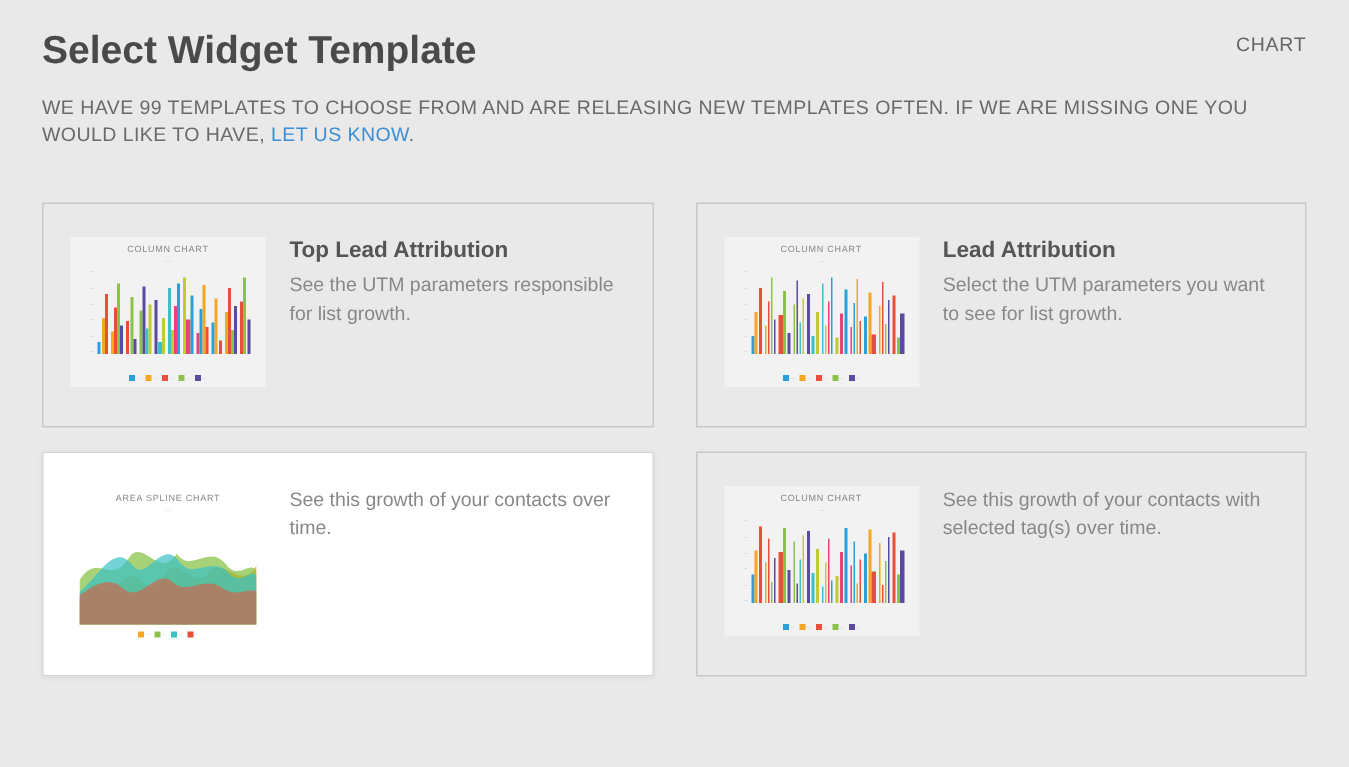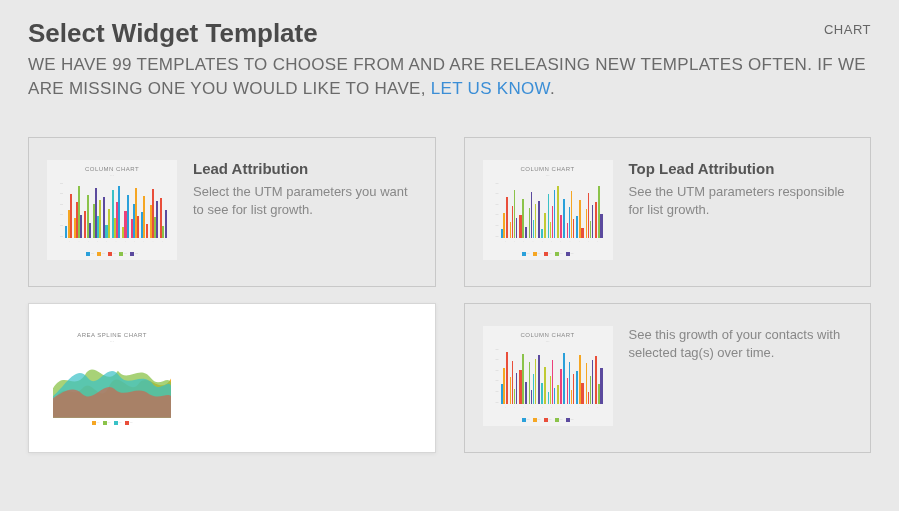--- a/index.html
+++ b/index.html
@@ -23,24 +23,24 @@
     letter-spacing: 0.5px;
     color: #666;
     cursor: pointer;
     background: none;
     border: none;
   }
   .title {
     font-size: 26px;
     font-weight: 600;
     color: #4a4a4a;
-    margin-bottom: 4px;
+    margin-bottom: 14px;
   }
   .subtitle {
-    font-size: 17px;
+    font-size: 13px;
     letter-spacing: 0.3px;
     color: #6a6a6a;
     line-height: 1.4;
     margin-bottom: 14px;
   }
   .subtitle .link {
     color: #3b8ed6;
     cursor: pointer;
   }
   .controls {
@@ -221,78 +221,78 @@
   </div>
 
   <div class="grid" id="grid">
       <div class="card">
         <div class="thumb">
           <div class="thumb-title">COLUMN CHART</div>
           <div class="thumb-sub">···</div>
           <div class="thumb-chart">
             <div class="bars">
               <div class="bar-group">
-                <div class="bar" style="height: 22%; background: rgb(42, 160, 218);"></div>
-                <div class="bar" style="height: 51%; background: rgb(245, 166, 35);"></div>
-                <div class="bar" style="height: 80%; background: rgb(233, 78, 58);"></div>
-              </div>
-              <div class="bar-group">
-                <div class="bar" style="height: 35%; background: rgb(245, 166, 35);"></div>
-                <div class="bar" style="height: 64%; background: rgb(233, 78, 58);"></div>
-                <div class="bar" style="height: 93%; background: rgb(139, 195, 74);"></div>
-                <div class="bar" style="height: 42%; background: rgb(91, 74, 158);"></div>
-              </div>
-              <div class="bar-group">
-                <div class="bar" style="height: 48%; background: rgb(233, 78, 58);"></div>
-                <div class="bar" style="height: 77%; background: rgb(139, 195, 74);"></div>
-                <div class="bar" style="height: 26%; background: rgb(91, 74, 158);"></div>
-              </div>
-              <div class="bar-group">
-                <div class="bar" style="height: 61%; background: rgb(139, 195, 74);"></div>
-                <div class="bar" style="height: 90%; background: rgb(91, 74, 158);"></div>
-                <div class="bar" style="height: 39%; background: rgb(57, 193, 198);"></div>
-                <div class="bar" style="height: 68%; background: rgb(192, 202, 51);"></div>
-              </div>
-              <div class="bar-group">
-                <div class="bar" style="height: 74%; background: rgb(91, 74, 158);"></div>
-                <div class="bar" style="height: 23%; background: rgb(57, 193, 198);"></div>
-                <div class="bar" style="height: 52%; background: rgb(192, 202, 51);"></div>
-              </div>
-              <div class="bar-group">
-                <div class="bar" style="height: 87%; background: rgb(57, 193, 198);"></div>
-                <div class="bar" style="height: 36%; background: rgb(192, 202, 51);"></div>
-                <div class="bar" style="height: 65%; background: rgb(236, 64, 122);"></div>
-                <div class="bar" style="height: 94%; background: rgb(42, 160, 218);"></div>
-              </div>
-              <div class="bar-group">
-                <div class="bar" style="height: 20%; background: rgb(192, 202, 51);"></div>
-                <div class="bar" style="height: 49%; background: rgb(236, 64, 122);"></div>
-                <div class="bar" style="height: 78%; background: rgb(42, 160, 218);"></div>
-              </div>
-              <div class="bar-group">
-                <div class="bar" style="height: 33%; background: rgb(236, 64, 122);"></div>
-                <div class="bar" style="height: 62%; background: rgb(42, 160, 218);"></div>
-                <div class="bar" style="height: 91%; background: rgb(245, 166, 35);"></div>
-                <div class="bar" style="height: 40%; background: rgb(233, 78, 58);"></div>
-              </div>
-              <div class="bar-group">
-                <div class="bar" style="height: 46%; background: rgb(42, 160, 218);"></div>
-                <div class="bar" style="height: 75%; background: rgb(245, 166, 35);"></div>
-                <div class="bar" style="height: 24%; background: rgb(233, 78, 58);"></div>
-              </div>
-              <div class="bar-group">
-                <div class="bar" style="height: 59%; background: rgb(245, 166, 35);"></div>
-                <div class="bar" style="height: 88%; background: rgb(233, 78, 58);"></div>
-                <div class="bar" style="height: 37%; background: rgb(139, 195, 74);"></div>
-                <div class="bar" style="height: 66%; background: rgb(91, 74, 158);"></div>
-              </div>
-              <div class="bar-group">
-                <div class="bar" style="height: 72%; background: rgb(233, 78, 58);"></div>
-                <div class="bar" style="height: 21%; background: rgb(139, 195, 74);"></div>
-                <div class="bar" style="height: 50%; background: rgb(91, 74, 158);"></div>
+                <div class="bar" style="height: 15%; background: rgb(42, 160, 218);"></div>
+                <div class="bar" style="height: 44%; background: rgb(245, 166, 35);"></div>
+                <div class="bar" style="height: 73%; background: rgb(233, 78, 58);"></div>
+              </div>
+              <div class="bar-group">
+                <div class="bar" style="height: 28%; background: rgb(245, 166, 35);"></div>
+                <div class="bar" style="height: 57%; background: rgb(233, 78, 58);"></div>
+                <div class="bar" style="height: 86%; background: rgb(139, 195, 74);"></div>
+                <div class="bar" style="height: 35%; background: rgb(91, 74, 158);"></div>
+              </div>
+              <div class="bar-group">
+                <div class="bar" style="height: 41%; background: rgb(233, 78, 58);"></div>
+                <div class="bar" style="height: 70%; background: rgb(139, 195, 74);"></div>
+                <div class="bar" style="height: 19%; background: rgb(91, 74, 158);"></div>
+              </div>
+              <div class="bar-group">
+                <div class="bar" style="height: 54%; background: rgb(139, 195, 74);"></div>
+                <div class="bar" style="height: 83%; background: rgb(91, 74, 158);"></div>
+                <div class="bar" style="height: 32%; background: rgb(57, 193, 198);"></div>
+                <div class="bar" style="height: 61%; background: rgb(192, 202, 51);"></div>
+              </div>
+              <div class="bar-group">
+                <div class="bar" style="height: 67%; background: rgb(91, 74, 158);"></div>
+                <div class="bar" style="height: 16%; background: rgb(57, 193, 198);"></div>
+                <div class="bar" style="height: 45%; background: rgb(192, 202, 51);"></div>
+              </div>
+              <div class="bar-group">
+                <div class="bar" style="height: 80%; background: rgb(57, 193, 198);"></div>
+                <div class="bar" style="height: 29%; background: rgb(192, 202, 51);"></div>
+                <div class="bar" style="height: 58%; background: rgb(236, 64, 122);"></div>
+                <div class="bar" style="height: 87%; background: rgb(42, 160, 218);"></div>
+              </div>
+              <div class="bar-group">
+                <div class="bar" style="height: 93%; background: rgb(192, 202, 51);"></div>
+                <div class="bar" style="height: 42%; background: rgb(236, 64, 122);"></div>
+                <div class="bar" style="height: 71%; background: rgb(42, 160, 218);"></div>
+              </div>
+              <div class="bar-group">
+                <div class="bar" style="height: 26%; background: rgb(236, 64, 122);"></div>
+                <div class="bar" style="height: 55%; background: rgb(42, 160, 218);"></div>
+                <div class="bar" style="height: 84%; background: rgb(245, 166, 35);"></div>
+                <div class="bar" style="height: 33%; background: rgb(233, 78, 58);"></div>
+              </div>
+              <div class="bar-group">
+                <div class="bar" style="height: 39%; background: rgb(42, 160, 218);"></div>
+                <div class="bar" style="height: 68%; background: rgb(245, 166, 35);"></div>
+                <div class="bar" style="height: 17%; background: rgb(233, 78, 58);"></div>
+              </div>
+              <div class="bar-group">
+                <div class="bar" style="height: 52%; background: rgb(245, 166, 35);"></div>
+                <div class="bar" style="height: 81%; background: rgb(233, 78, 58);"></div>
+                <div class="bar" style="height: 30%; background: rgb(139, 195, 74);"></div>
+                <div class="bar" style="height: 59%; background: rgb(91, 74, 158);"></div>
+              </div>
+              <div class="bar-group">
+                <div class="bar" style="height: 65%; background: rgb(233, 78, 58);"></div>
+                <div class="bar" style="height: 94%; background: rgb(139, 195, 74);"></div>
+                <div class="bar" style="height: 43%; background: rgb(91, 74, 158);"></div>
               </div>
             </div>
             <div class="axis-y">
               <span>—</span>
               <span>—</span>
               <span>—</span>
               <span>—</span>
               <span>—</span>
               <span>—</span>
             </div>
@@ -327,89 +327,89 @@
               <div class="lg-sw" style="background: rgb(139, 195, 74);"></div>
               <div class="lg-tx">···</div>
             </div>
             <div class="lg">
               <div class="lg-sw" style="background: rgb(91, 74, 158);"></div>
               <div class="lg-tx">···</div>
             </div>
           </div>
         </div>
         <div class="card-body">
-          <div class="card-title">Lead Attribution</div>
-          <div class="card-desc">Select the UTM parameters you want to see for list growth.</div>
+          <div class="card-title">Top Lead Attribution</div>
+          <div class="card-desc">See the UTM parameters responsible for list growth.</div>
         </div>
       </div>
       <div class="card">
         <div class="thumb">
           <div class="thumb-title">COLUMN CHART</div>
           <div class="thumb-sub">···</div>
           <div class="thumb-chart">
             <div class="bars">
               <div class="bar-group">
-                <div class="bar" style="height: 15%; background: rgb(42, 160, 218);"></div>
-                <div class="bar" style="height: 44%; background: rgb(245, 166, 35);"></div>
-                <div class="bar" style="height: 73%; background: rgb(233, 78, 58);"></div>
-              </div>
-              <div class="bar-group">
-                <div class="bar" style="height: 28%; background: rgb(245, 166, 35);"></div>
-                <div class="bar" style="height: 57%; background: rgb(233, 78, 58);"></div>
-                <div class="bar" style="height: 86%; background: rgb(139, 195, 74);"></div>
-                <div class="bar" style="height: 35%; background: rgb(91, 74, 158);"></div>
-              </div>
-              <div class="bar-group">
-                <div class="bar" style="height: 41%; background: rgb(233, 78, 58);"></div>
-                <div class="bar" style="height: 70%; background: rgb(139, 195, 74);"></div>
-                <div class="bar" style="height: 19%; background: rgb(91, 74, 158);"></div>
-              </div>
-              <div class="bar-group">
-                <div class="bar" style="height: 54%; background: rgb(139, 195, 74);"></div>
-                <div class="bar" style="height: 83%; background: rgb(91, 74, 158);"></div>
-                <div class="bar" style="height: 32%; background: rgb(57, 193, 198);"></div>
-                <div class="bar" style="height: 61%; background: rgb(192, 202, 51);"></div>
-              </div>
-              <div class="bar-group">
-                <div class="bar" style="height: 67%; background: rgb(91, 74, 158);"></div>
-                <div class="bar" style="height: 16%; background: rgb(57, 193, 198);"></div>
-                <div class="bar" style="height: 45%; background: rgb(192, 202, 51);"></div>
-              </div>
-              <div class="bar-group">
-                <div class="bar" style="height: 80%; background: rgb(57, 193, 198);"></div>
-                <div class="bar" style="height: 29%; background: rgb(192, 202, 51);"></div>
-                <div class="bar" style="height: 58%; background: rgb(236, 64, 122);"></div>
-                <div class="bar" style="height: 87%; background: rgb(42, 160, 218);"></div>
-              </div>
-              <div class="bar-group">
-                <div class="bar" style="height: 93%; background: rgb(192, 202, 51);"></div>
-                <div class="bar" style="height: 42%; background: rgb(236, 64, 122);"></div>
-                <div class="bar" style="height: 71%; background: rgb(42, 160, 218);"></div>
-              </div>
-              <div class="bar-group">
-                <div class="bar" style="height: 26%; background: rgb(236, 64, 122);"></div>
-                <div class="bar" style="height: 55%; background: rgb(42, 160, 218);"></div>
-                <div class="bar" style="height: 84%; background: rgb(245, 166, 35);"></div>
-                <div class="bar" style="height: 33%; background: rgb(233, 78, 58);"></div>
-              </div>
-              <div class="bar-group">
-                <div class="bar" style="height: 39%; background: rgb(42, 160, 218);"></div>
-                <div class="bar" style="height: 68%; background: rgb(245, 166, 35);"></div>
-                <div class="bar" style="height: 17%; background: rgb(233, 78, 58);"></div>
-              </div>
-              <div class="bar-group">
-                <div class="bar" style="height: 52%; background: rgb(245, 166, 35);"></div>
-                <div class="bar" style="height: 81%; background: rgb(233, 78, 58);"></div>
-                <div class="bar" style="height: 30%; background: rgb(139, 195, 74);"></div>
-                <div class="bar" style="height: 59%; background: rgb(91, 74, 158);"></div>
-              </div>
-              <div class="bar-group">
-                <div class="bar" style="height: 65%; background: rgb(233, 78, 58);"></div>
-                <div class="bar" style="height: 94%; background: rgb(139, 195, 74);"></div>
-                <div class="bar" style="height: 43%; background: rgb(91, 74, 158);"></div>
+                <div class="bar" style="height: 22%; background: rgb(42, 160, 218);"></div>
+                <div class="bar" style="height: 51%; background: rgb(245, 166, 35);"></div>
+                <div class="bar" style="height: 80%; background: rgb(233, 78, 58);"></div>
+              </div>
+              <div class="bar-group">
+                <div class="bar" style="height: 35%; background: rgb(245, 166, 35);"></div>
+                <div class="bar" style="height: 64%; background: rgb(233, 78, 58);"></div>
+                <div class="bar" style="height: 93%; background: rgb(139, 195, 74);"></div>
+                <div class="bar" style="height: 42%; background: rgb(91, 74, 158);"></div>
+              </div>
+              <div class="bar-group">
+                <div class="bar" style="height: 48%; background: rgb(233, 78, 58);"></div>
+                <div class="bar" style="height: 77%; background: rgb(139, 195, 74);"></div>
+                <div class="bar" style="height: 26%; background: rgb(91, 74, 158);"></div>
+              </div>
+              <div class="bar-group">
+                <div class="bar" style="height: 61%; background: rgb(139, 195, 74);"></div>
+                <div class="bar" style="height: 90%; background: rgb(91, 74, 158);"></div>
+                <div class="bar" style="height: 39%; background: rgb(57, 193, 198);"></div>
+                <div class="bar" style="height: 68%; background: rgb(192, 202, 51);"></div>
+              </div>
+              <div class="bar-group">
+                <div class="bar" style="height: 74%; background: rgb(91, 74, 158);"></div>
+                <div class="bar" style="height: 23%; background: rgb(57, 193, 198);"></div>
+                <div class="bar" style="height: 52%; background: rgb(192, 202, 51);"></div>
+              </div>
+              <div class="bar-group">
+                <div class="bar" style="height: 87%; background: rgb(57, 193, 198);"></div>
+                <div class="bar" style="height: 36%; background: rgb(192, 202, 51);"></div>
+                <div class="bar" style="height: 65%; background: rgb(236, 64, 122);"></div>
+                <div class="bar" style="height: 94%; background: rgb(42, 160, 218);"></div>
+              </div>
+              <div class="bar-group">
+                <div class="bar" style="height: 20%; background: rgb(192, 202, 51);"></div>
+                <div class="bar" style="height: 49%; background: rgb(236, 64, 122);"></div>
+                <div class="bar" style="height: 78%; background: rgb(42, 160, 218);"></div>
+              </div>
+              <div class="bar-group">
+                <div class="bar" style="height: 33%; background: rgb(236, 64, 122);"></div>
+                <div class="bar" style="height: 62%; background: rgb(42, 160, 218);"></div>
+                <div class="bar" style="height: 91%; background: rgb(245, 166, 35);"></div>
+                <div class="bar" style="height: 40%; background: rgb(233, 78, 58);"></div>
+              </div>
+              <div class="bar-group">
+                <div class="bar" style="height: 46%; background: rgb(42, 160, 218);"></div>
+                <div class="bar" style="height: 75%; background: rgb(245, 166, 35);"></div>
+                <div class="bar" style="height: 24%; background: rgb(233, 78, 58);"></div>
+              </div>
+              <div class="bar-group">
+                <div class="bar" style="height: 59%; background: rgb(245, 166, 35);"></div>
+                <div class="bar" style="height: 88%; background: rgb(233, 78, 58);"></div>
+                <div class="bar" style="height: 37%; background: rgb(139, 195, 74);"></div>
+                <div class="bar" style="height: 66%; background: rgb(91, 74, 158);"></div>
+              </div>
+              <div class="bar-group">
+                <div class="bar" style="height: 72%; background: rgb(233, 78, 58);"></div>
+                <div class="bar" style="height: 21%; background: rgb(139, 195, 74);"></div>
+                <div class="bar" style="height: 50%; background: rgb(91, 74, 158);"></div>
               </div>
             </div>
             <div class="axis-y">
               <span>—</span>
               <span>—</span>
               <span>—</span>
               <span>—</span>
               <span>—</span>
               <span>—</span>
             </div>
@@ -444,22 +444,22 @@
               <div class="lg-sw" style="background: rgb(139, 195, 74);"></div>
               <div class="lg-tx">···</div>
             </div>
             <div class="lg">
               <div class="lg-sw" style="background: rgb(91, 74, 158);"></div>
               <div class="lg-tx">···</div>
             </div>
           </div>
         </div>
         <div class="card-body">
-          <div class="card-title">Top Lead Attribution</div>
-          <div class="card-desc">See the UTM parameters responsible for list growth.</div>
+          <div class="card-title">Lead Attribution</div>
+          <div class="card-desc">Select the UTM parameters you want to see for list growth.</div>
         </div>
       </div>
       <div class="card selected">
         <div class="thumb">
           <div class="thumb-title">AREA SPLINE CHART</div>
           <div class="thumb-sub">···</div>
           <div class="thumb-chart"><svg viewBox="0 0 120 70" width="100%" height="100%">
               <path d="M0,55 C10,30 20,52 30,40 C40,28 48,60 58,36 C68,20 78,50 88,34 C98,24 110,48 120,30 L120,70 L0,70 Z" fill="#f5a623" fill-opacity="0.95"></path>
               <path d="M0,40 C12,20 22,45 34,24 C44,12 54,40 66,22 C76,36 88,14 100,30 C108,40 116,26 120,34 L120,70 L0,70 Z" fill="#8bc34a" fill-opacity="0.75"></path>
               <path d="M0,48 C14,36 24,14 36,30 C46,42 56,10 68,28 C78,40 90,22 102,36 C110,44 118,30 120,38 L120,70 L0,70 Z" fill="#39c1c6" fill-opacity="0.7"></path>
@@ -478,20 +478,21 @@
               <div class="lg-sw" style="background: rgb(57, 193, 198);"></div>
               <div class="lg-tx">···</div>
             </div>
             <div class="lg">
               <div class="lg-sw" style="background: rgb(233, 78, 58);"></div>
               <div class="lg-tx">···</div>
             </div>
           </div>
         </div>
         <div class="card-body">
+          <div class="card-desc">See this growth of your contacts over time.</div>
         </div>
       </div>
       <div class="card">
         <div class="thumb">
           <div class="thumb-title">COLUMN CHART</div>
           <div class="thumb-sub">···</div>
           <div class="thumb-chart">
             <div class="bars">
               <div class="bar-group">
                 <div class="bar" style="height: 36%; background: rgb(42, 160, 218);"></div>

